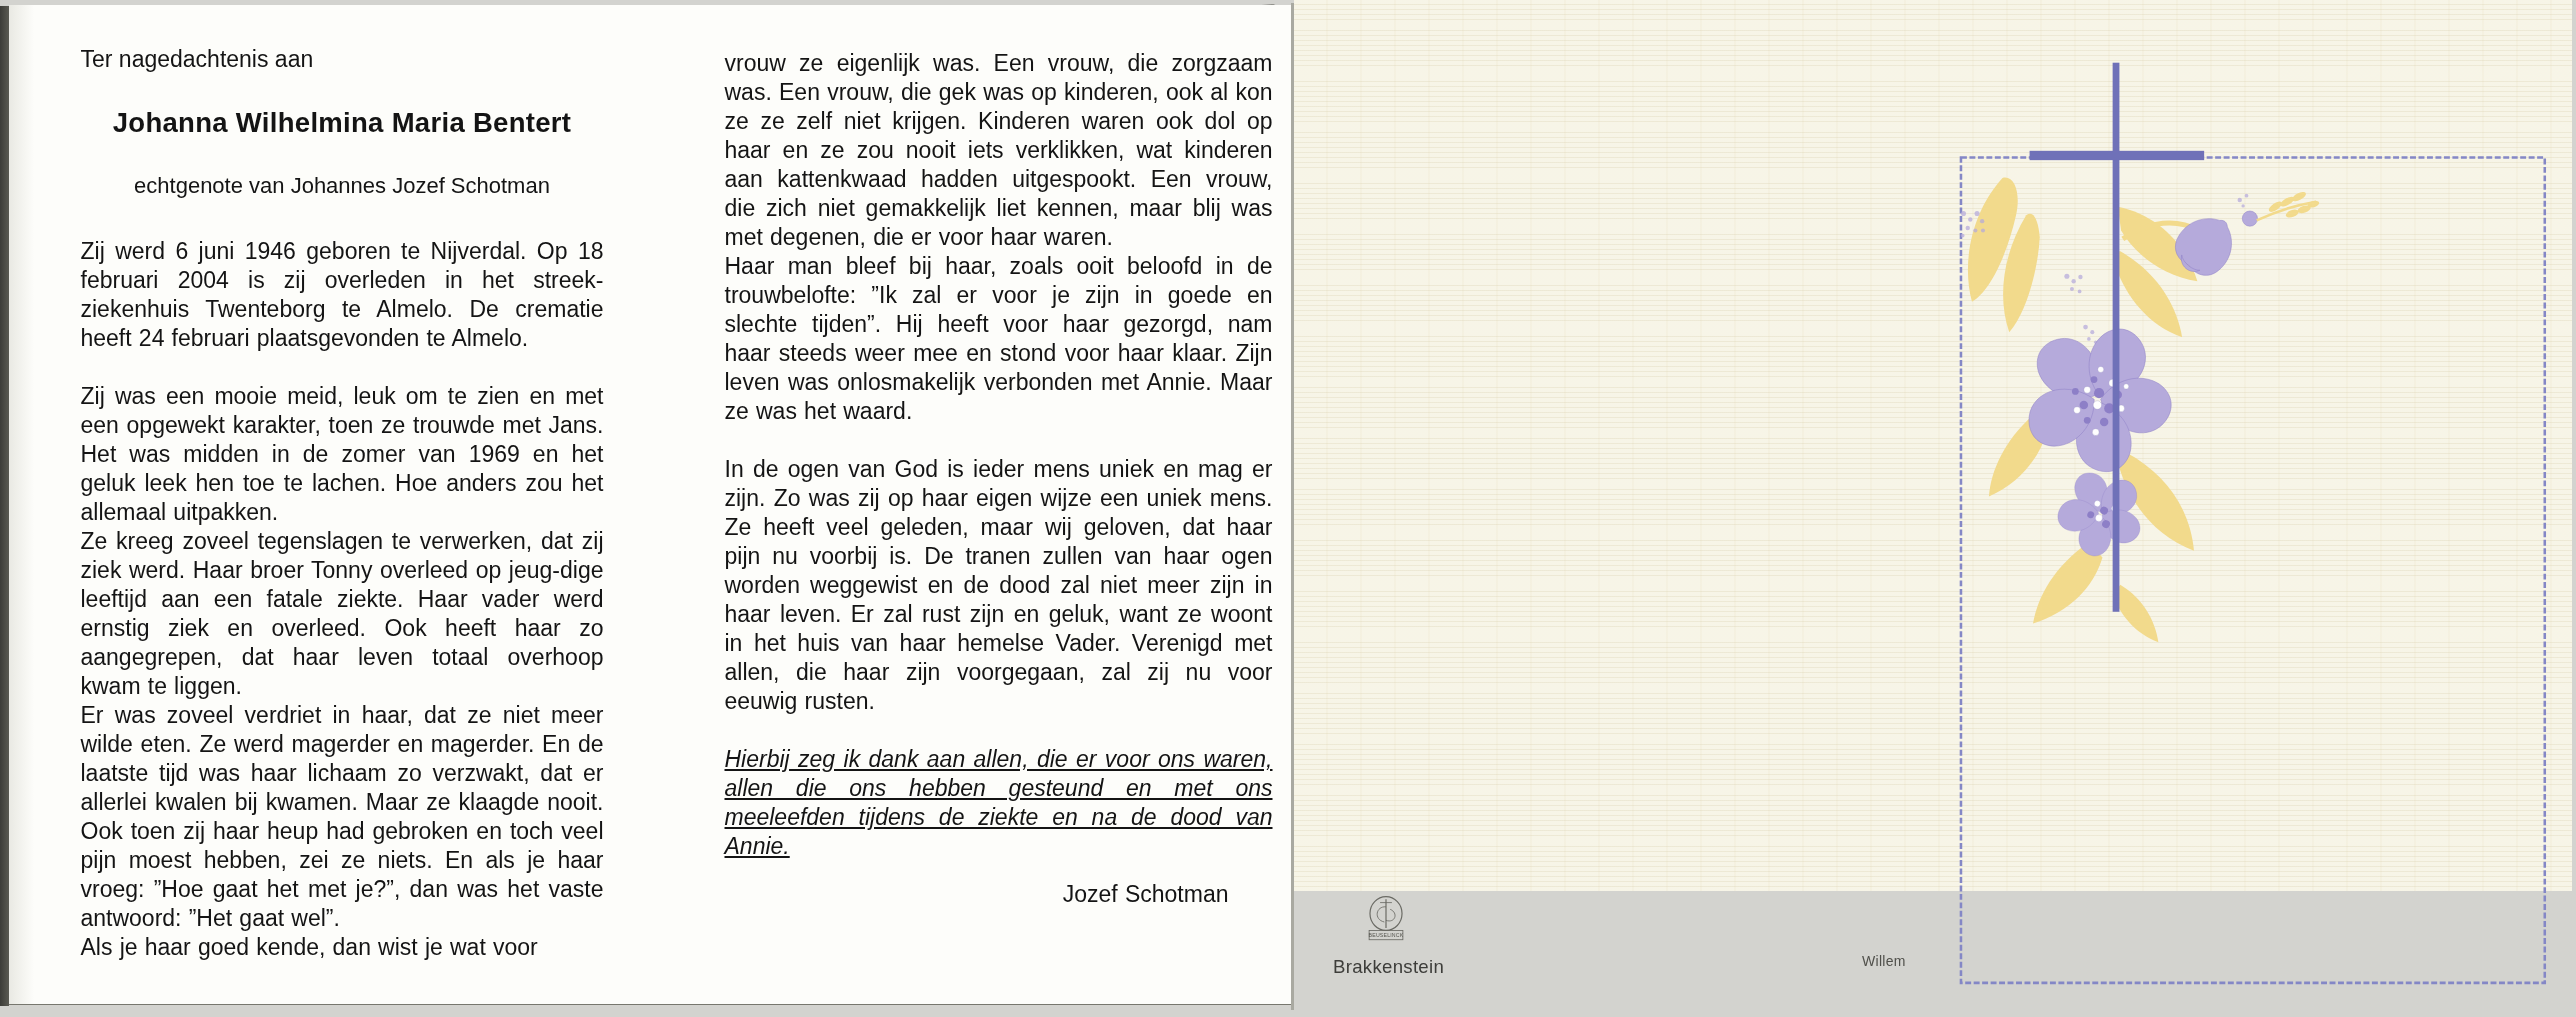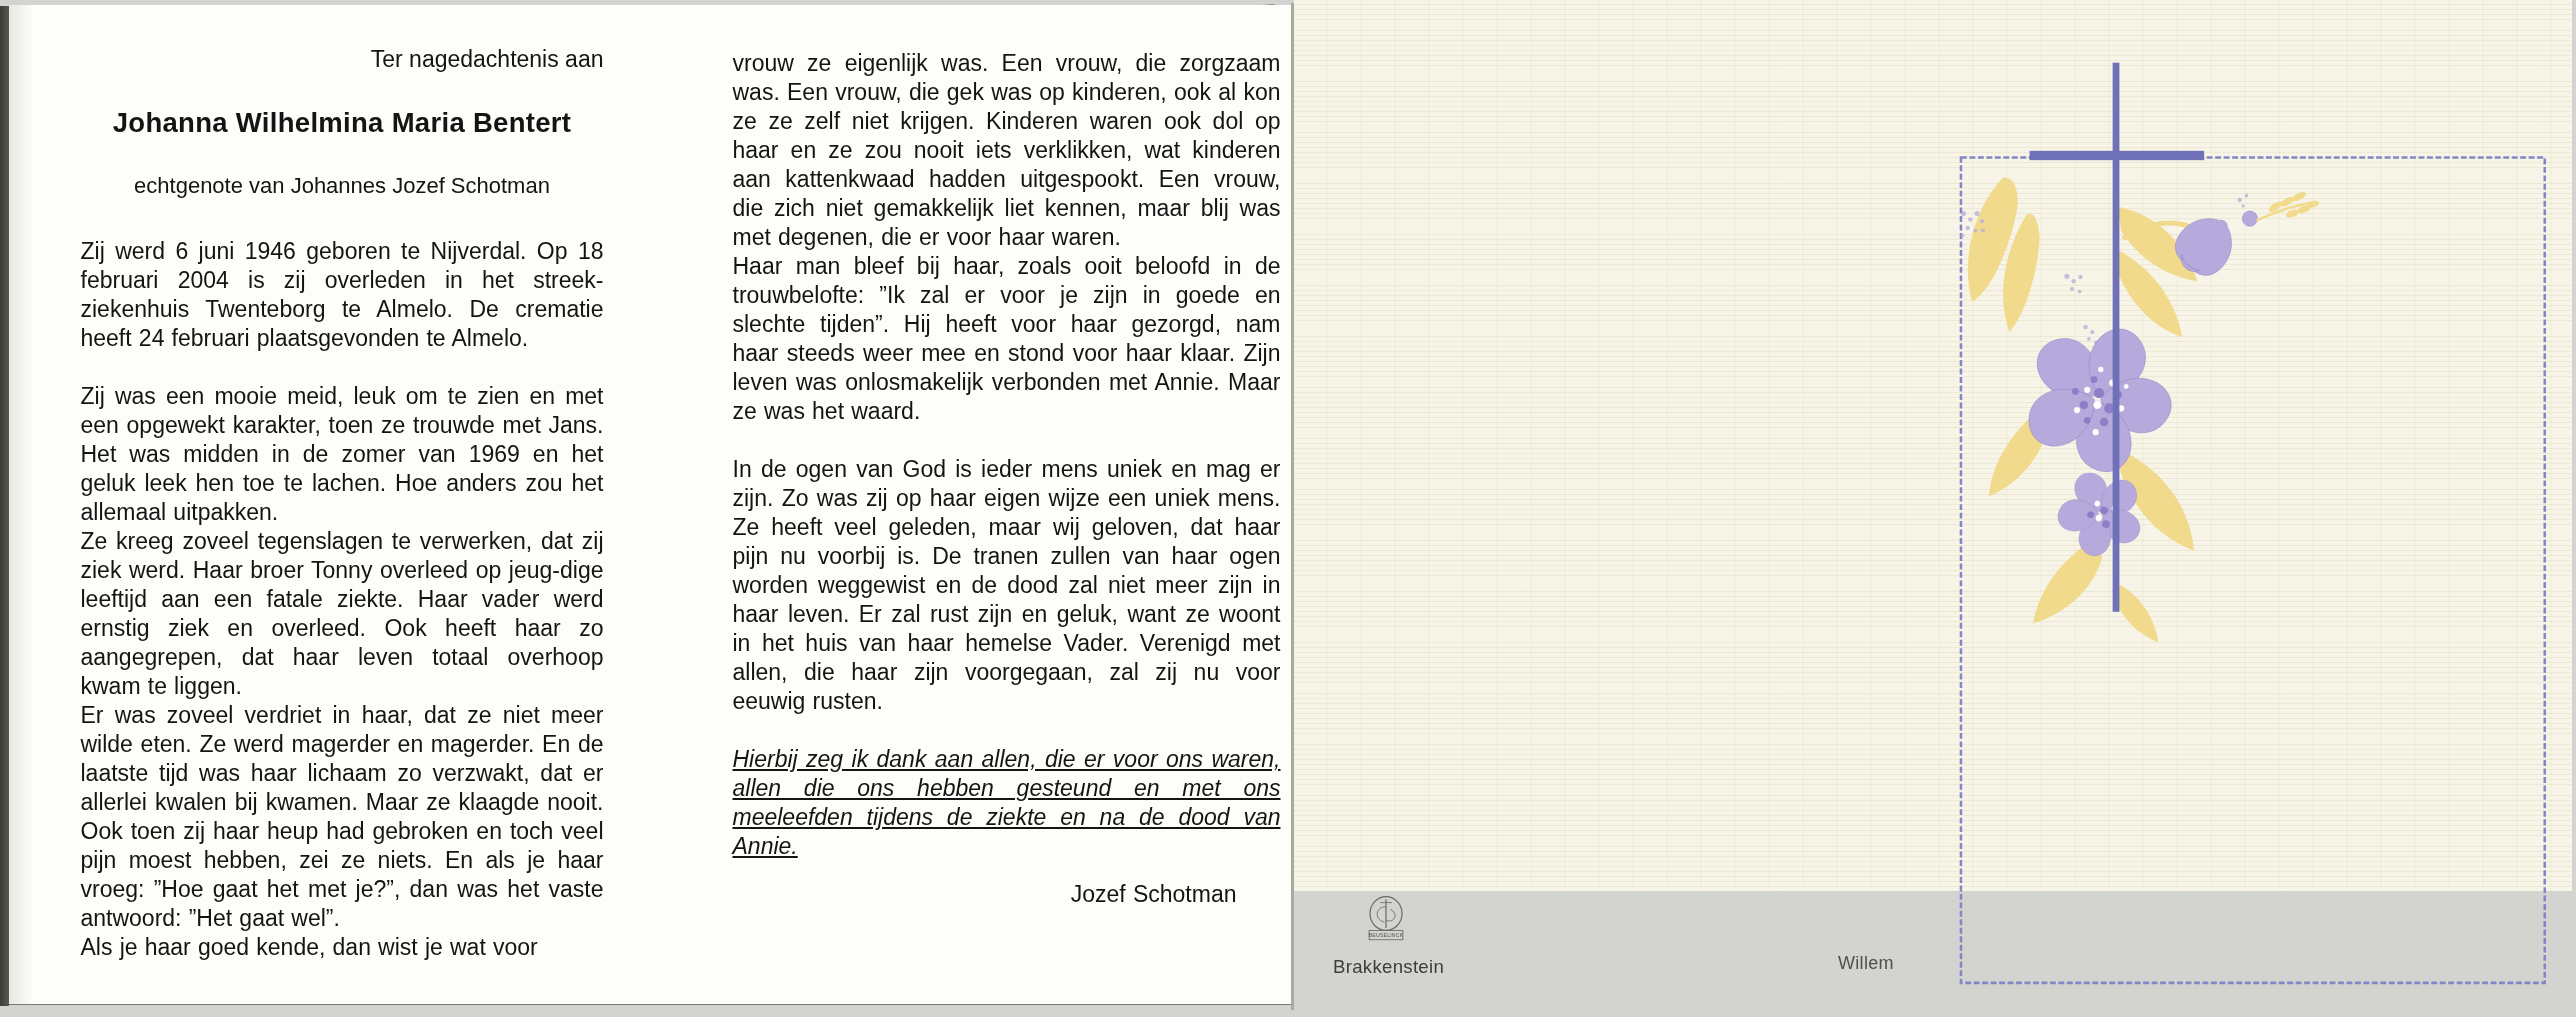--- a/index.html
+++ b/index.html
@@ -13,23 +13,23 @@
     border-radius:2.5px;transform:rotate(-3deg);}
   .fold-line{position:absolute;left:1291px;top:2.5px;width:2.5px;height:1007px;background:#a9a9a1;}
 
   
   .page-left{position:absolute;left:8.5px;top:5.1px;width:1284px;height:999px;
     background:var(--c-paper_white,#fdfdfa);border-bottom:1.7px solid #77776e;}
   .page-left-edge{position:absolute;left:0;top:0;width:25.4px;height:100%;
     background:linear-gradient(90deg,#e9e9e3,rgba(255,255,255,0));}
   .col{position:absolute;color:var(--c-ink,#141414);}
   .col1{left:72px;top:39px;width:523px;}
-  .col2{left:716px;top:44px;width:548px;margin-left:8px;}
+  .col2{left:716px;top:44px;width:548px;}
   .col p,.col h1{margin:0;}
-  .dedication{font-size:23px;line-height:30px;text-align:right;}
+  .dedication{font-size:23px;line-height:30px;text-align:left;}
   .deceased{font-size:27.5px;line-height:34px;font-weight:bold;text-align:center;margin-top:32px !important;letter-spacing:0.3px;}
   .relation{font-size:22px;line-height:30px;text-align:center;margin-top:30.5px !important;}
   .body{font-size:23px;line-height:29px;word-spacing:0.8px;}
   .jst{text-align:justify;}
   .p-first{margin-top:36px !important;}
   .gap-top{margin-top:29px !important;}
   .thanks{font-style:italic;text-decoration:underline;}
   .signature{text-align:right;padding-right:44px;margin-top:18.6px !important;}
 
   
@@ -48,21 +48,21 @@
   .wdot{fill:#ffffff;stroke:rgba(120,110,170,.45);stroke-width:.6;}
   .sprig{fill:var(--c-petal_purple,#b5aadb);opacity:.72;}
 
   
   .credit-left{position:absolute;left:39px;top:895px;width:105px;text-align:center;}
   .logo{width:44px;height:54px;display:inline-block;}
   .logo .ln{fill:none;stroke:#6a6a64;stroke-width:1.4;}
   .logo .thin{fill:none;stroke:#6a6a64;stroke-width:1;}
   .logo text{font-family:"Liberation Sans",sans-serif;font-size:6.2px;fill:#55554f;letter-spacing:.2px;}
   .credit-label{margin-top:4.2px;font-size:18.6px;color:#3d3d3a;letter-spacing:0.3px;}
-  .credit-right{position:absolute;left:544px;top:953px;font-size:18px;color:#50504b;letter-spacing:0.3px;}
+  .credit-right{position:absolute;left:568px;top:953px;font-size:14px;color:#50504b;letter-spacing:0.3px;}
 </style>
 </head>
 <body>
 
 <div class="stage">
 
   <div class="scan-edge-dark"></div>
   <div class="scan-tick"></div>
 
   <div class="page-left">

